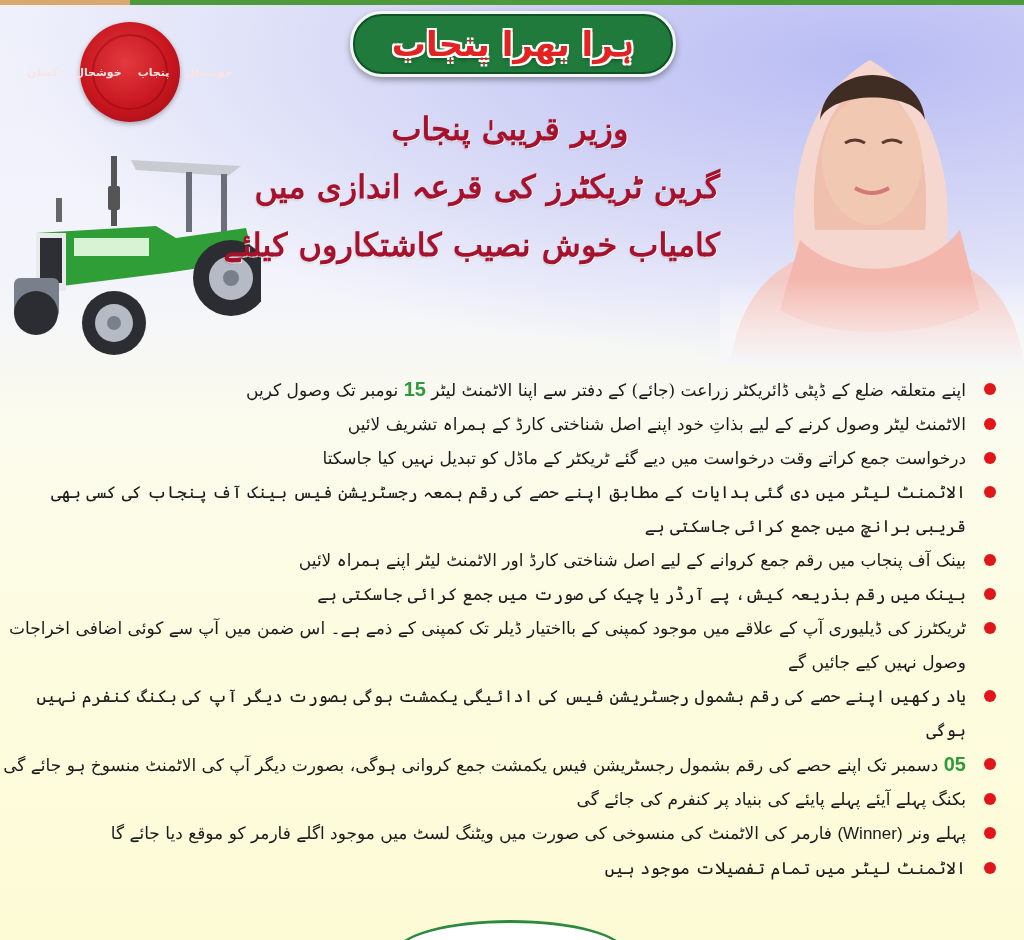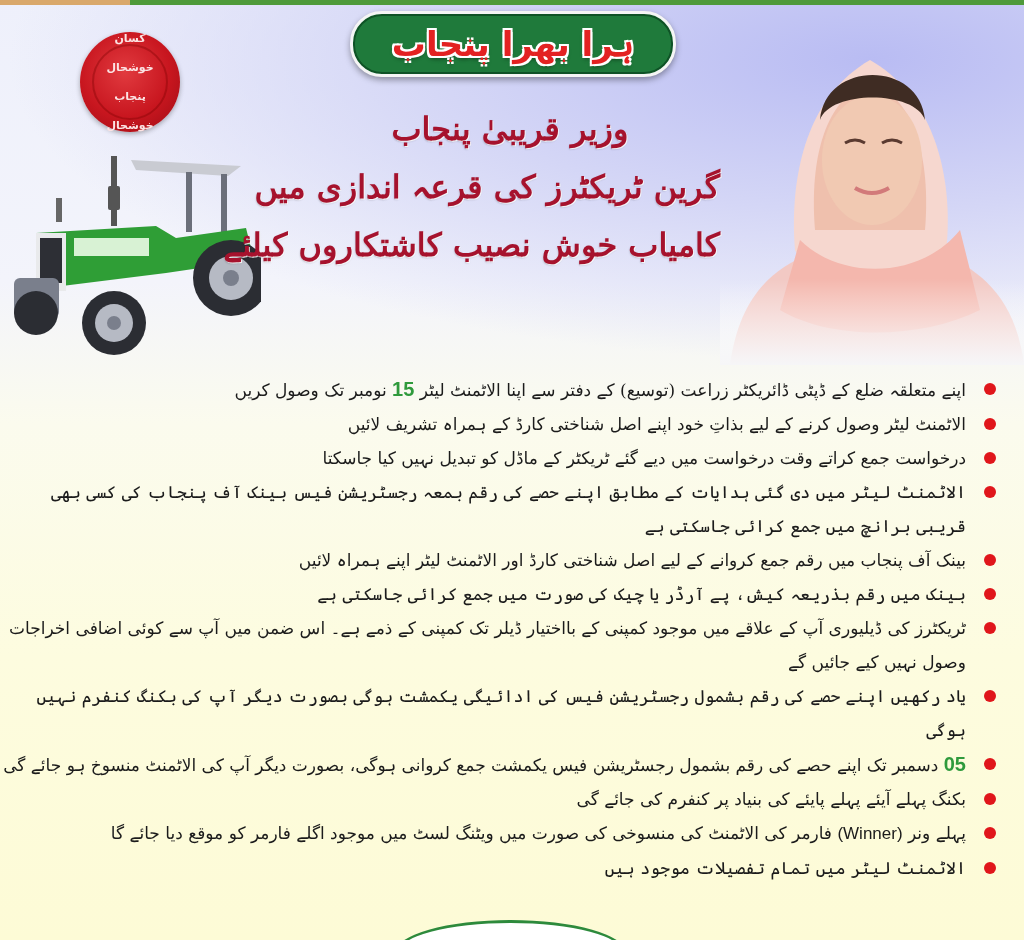--- a/index.html
+++ b/index.html
@@ -21,25 +21,25 @@
     border:3px solid #f5f5f5;
     box-shadow: 0 3px 6px rgba(0,0,0,.35), inset 0 0 0 2px #0f5226;
     display:flex; align-items:center; justify-content:center;
   }
   .banner span {
     direction:rtl; color:#e32222; font-size:34px; font-weight:bold;
     text-shadow: -2px -2px 0 #fff, 2px -2px 0 #fff, -2px 2px 0 #fff, 2px 2px 0 #fff, 0 3px 4px rgba(0,0,0,.4);
     font-family: "DejaVu Sans", sans-serif;
   }
   .seal {
-    position:absolute; left:80px; top:32px; width:100px; height:100px;
+    position:absolute; left:80px; top:22px; width:100px; height:100px;
     border-radius:50%;
     background: radial-gradient(circle at 45% 40%, #e13a3f 0%, #c8161f 55%, #9b0c14 100%);
     box-shadow: 0 2px 5px rgba(0,0,0,.3);
-    display:flex; flex-direction:column; align-items:center; justify-content:center;gap:16px;
+    display:flex; flex-direction:row; align-items:center; justify-content:center;gap:16px;
   }
   .seal::before {
     content:""; position:absolute; inset:12px; border-radius:50%;
     border:2px solid rgba(120,0,0,.35);
   }
   .seal span { direction:rtl; color:#fbe3e3; font-size:11px; line-height:13px; font-weight:bold; position:relative; }
   .tractor { position:absolute; left:6px; top:148px; width:255px; height:210px; }
   .headline {
     position:absolute; left:300px; top:100px; width:420px;
     direction:rtl; text-align:center; color:#a6122d;
@@ -131,21 +131,21 @@
   <path d="M125 123 q10 -6 20 0" stroke="#5a3a30" stroke-width="3" fill="none"></path>
   <path d="M162 123 q10 -6 20 0" stroke="#5a3a30" stroke-width="3" fill="none"></path>
   <path d="M135 168 q17 10 34 0" stroke="#d27a7a" stroke-width="4" fill="none"></path>
   <path d="M80 220 C120 260 200 260 240 210 L260 290 C200 320 110 320 60 290 Z" fill="#f4b7ad"></path>
   <rect x="0" y="0" width="304" height="345" fill="url(#fade)"></rect>
 </svg>
 
 <ul class="list">
   <li>
     <span class="bullet"></span>
-    <span>اپنے متعلقہ ضلع کے ڈپٹی ڈائریکٹر زراعت (توسیع) کے دفتر سے اپنا الاٹمنٹ لیٹر </span><span class="num">15</span><span> نومبر تک وصول کریں</span>
+    <span>اپنے متعلقہ ضلع کے ڈپٹی ڈائریکٹر زراعت (جائے) کے دفتر سے اپنا الاٹمنٹ لیٹر </span><span class="num">15</span><span> نومبر تک وصول کریں</span>
   </li>
   <li>
     <span class="bullet"></span>
     <span>الاٹمنٹ لیٹر وصول کرنے کے لیے بذاتِ خود اپنے اصل شناختی کارڈ کے ہمراہ تشریف لائیں</span>
   </li>
   <li>
     <span class="bullet"></span>
     <span>درخواست جمع کراتے وقت درخواست میں دیے گئے ٹریکٹر کے ماڈل کو تبدیل نہیں کیا جاسکتا</span>
   </li>
   <li>

